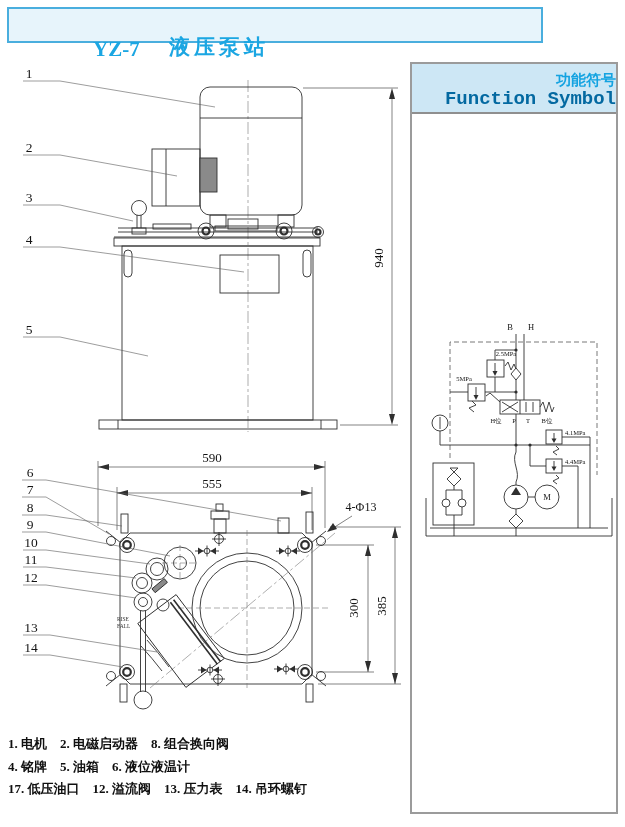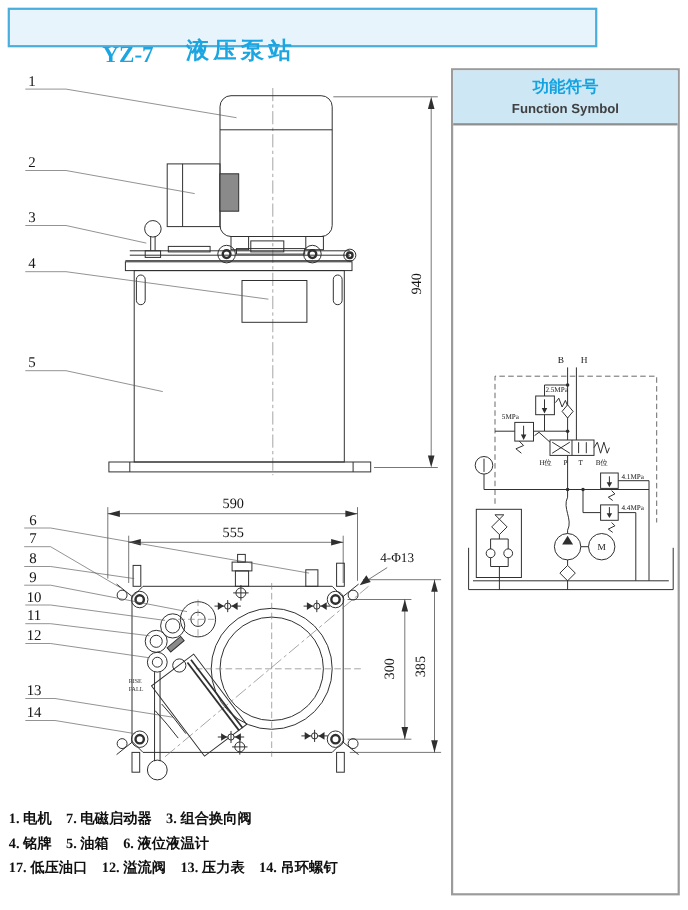--- a/index.html
+++ b/index.html
@@ -10,24 +10,24 @@
             border:2px solid #49aede;background:#e7f4fb;z-index:3;}
   .titlebar span{position:absolute;top:0;line-height:32px;font-weight:bold;
                  font-size:21px;color:#1ba6e2;white-space:pre;margin-top:24px;}
   .t-model{left:84px;}
   .t-cn{left:160px;font-size:22px;letter-spacing:4px;font-family:Liberation Mono, monospace;}
   .t-en{left:297px;letter-spacing:1px;}
   
   .panel{position:absolute;left:410px;top:62px;width:204px;height:748px;
          border:2px solid #9b9b9b;background:#fff;z-index:1;}
   .panel-header{height:50px;background:#cde7f5;border-bottom:2px solid #8f8f8f;
-                text-align:center;padding-top:6px;box-sizing:border-box;}
+                text-align:right;padding-top:6px;box-sizing:border-box;}
   .ph-cn{font-size:15px;font-weight:bold;color:#14a3e1;line-height:20px;}
-  .ph-en{font-size:12px;font-weight:bold;color:#404040;line-height:18px;
-         font-family:Liberation Sans, sans-serif;}
+  .ph-en{font-size:19px;font-weight:bold;color:#0369a1;line-height:18px;
+         font-family:Liberation Mono, monospace;}
   
   .legend{position:absolute;left:8px;top:733px;z-index:3;}
   .legend div{font-size:13px;line-height:22.5px;color:#101010;white-space:pre;
               font-weight:600;font-family:"Liberation Serif",serif;}
   
   svg.drawing{position:absolute;left:0;top:0;z-index:2;}
   svg .draw{stroke:#2f2f2f;fill:none;stroke-width:0.9;}
   svg .thin{stroke-width:0.6;}
   svg .thick{stroke-width:2.2;}
   svg line.dash,svg path.dash{stroke:#777;stroke-width:0.6;stroke-dasharray:6 3;}
@@ -416,18 +416,18 @@
       <text class="blab" x="547" y="500" text-anchor="middle">M</text>
     </g>
   </svg>
 
   <div class="titlebar">
     <span class="t-model">YZ-7</span>
     <span class="t-cn">液压泵站</span>
   </div>
 
   <div class="legend">
-    <div>1. 电机    7. 电磁启动器    3. 组合换向阀</div>
+    <div>1. 电机    2. 电磁启动器    8. 组合换向阀</div>
     <div>4. 铭牌    5. 油箱    6. 液位液温计</div>
     <div>17. 低压油口    12. 溢流阀    13. 压力表    14. 吊环螺钉</div>
   </div>
 
 </div>
 
 </body></html>

